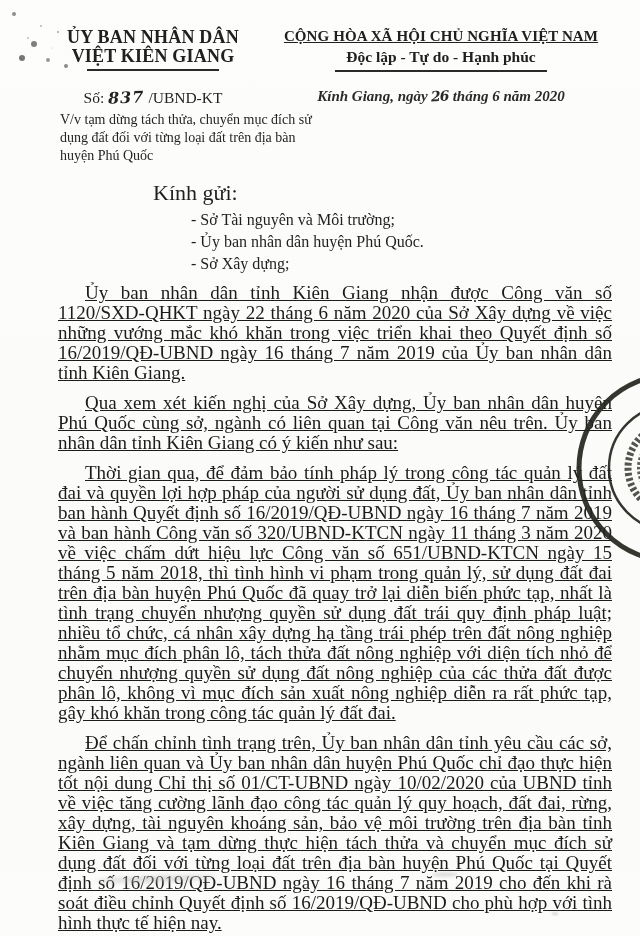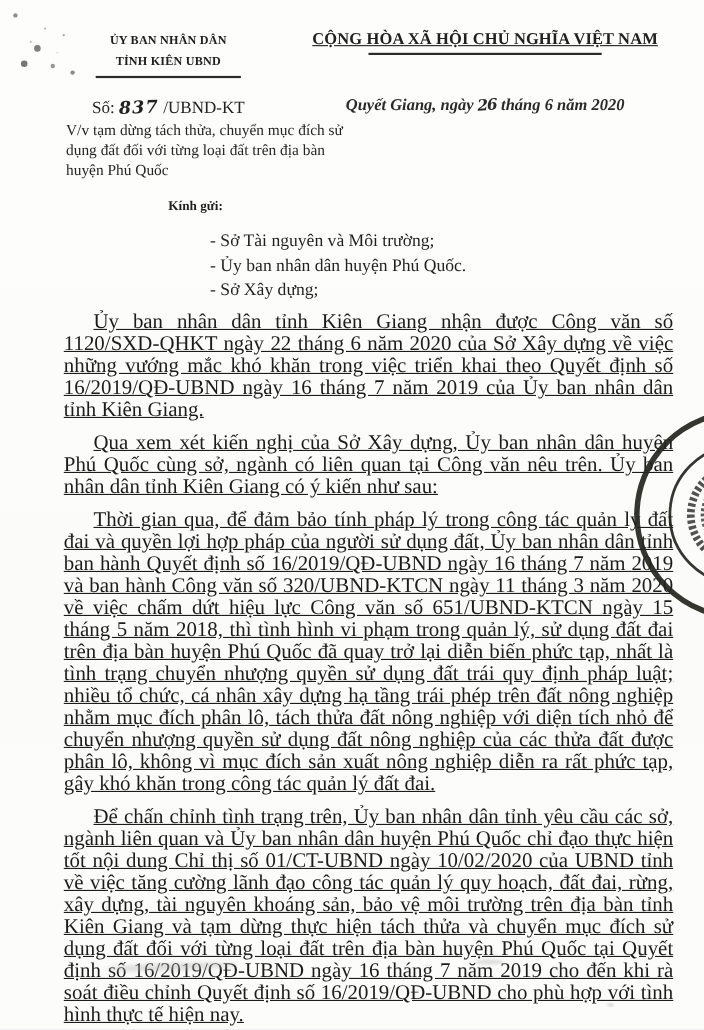--- a/index.html
+++ b/index.html
@@ -29,21 +29,21 @@
     background:#c2c2c2;opacity:.5;filter:blur(1.5px);
   }
   .right-speck{
     position:absolute;left:552px;top:912px;width:6px;height:3px;border-radius:50%;
     background:#bbb;opacity:.6;filter:blur(1px);
   }
 
   
   .hdr-left{
     position:absolute;left:56px;top:28px;width:194px;text-align:center;
-    font-weight:bold;font-size:11px;line-height:19px;letter-spacing:.2px;color:#202020;
+    font-weight:bold;font-size:18px;line-height:19px;letter-spacing:.2px;color:#202020;
   }
   .hdr-left .u-line{display:block;width:132px;height:2px;background:#2a2a2a;margin:3px auto 0;}
   .hdr-right{
     position:absolute;left:268px;top:26px;width:346px;text-align:center;color:#202020;
   }
   .hdr-right .l1{font-weight:bold;font-size:15px;line-height:20px;letter-spacing:.1px;text-decoration:underline;}
   .hdr-right .l2{font-weight:bold;font-size:15.5px;line-height:22px;}
   .hdr-right .u-line{display:block;width:212px;height:2px;background:#2a2a2a;margin:2px auto 0;}
 
   .meta-so{
@@ -63,21 +63,21 @@
     display:inline-block;transform:rotate(-4deg);letter-spacing:-1px;
   }
 
   .subject{
     position:absolute;left:60px;top:111px;width:252px;text-align:left;
     font-size:14px;line-height:18px;color:#242424;
   }
 
   .salutation{
     position:absolute;left:153px;top:180px;
-    font-weight:bold;font-size:12px;color:#1f1f1f;
+    font-weight:normal;font-size:22px;color:#1f1f1f;
   }
   .recipients{
     position:absolute;left:191px;top:209px;width:320px;
     font-size:16px;line-height:21px;color:#1f1f1f;
   }
   .recipients div{margin-bottom:1px;}
 
   .body-block{
     position:absolute;left:58px;top:283px;width:554px;
     font-size:19px;line-height:20px;text-align:justify;color:#1c1c1c;text-decoration:underline;
@@ -92,37 +92,38 @@
 </style>
 </head>
 <body>
 
 <div class="page">
 
   <div class="ink-specks"></div>
 
   <div class="hdr-left">
     <div>ỦY BAN NHÂN DÂN</div>
-    <div>TỈNH KIÊN UBND</div>
+    <div>VIỆT KIÊN GIANG</div>
     <span class="u-line"></span>
   </div>
 
   <div class="hdr-right">
     <div class="l1">CỘNG HÒA XÃ HỘI CHỦ NGHĨA VIỆT NAM</div>
+    <div class="l2">Độc lập - Tự do - Hạnh phúc</div>
     <span class="u-line"></span>
   </div>
 
   <div class="meta-so">
     <span>Số:</span>
     <span class="hand-number">837</span>
     <span>/UBND-KT</span>
   </div>
 
   <div class="meta-date">
-    <span>Quyết Giang, ngày</span>
+    <span>Kính Giang, ngày</span>
     <span class="hand-day">26</span>
     <span>tháng 6 năm 2020</span>
   </div>
 
   <div class="subject">V/v tạm dừng tách thửa, chuyển mục đích sử dụng đất đối với từng loại đất trên địa bàn huyện Phú Quốc</div>
 
   <div class="salutation">Kính gửi:</div>
   <div class="recipients">
     <div>- Sở Tài nguyên và Môi trường;</div>
     <div>- Ủy ban nhân dân huyện Phú Quốc.</div>

